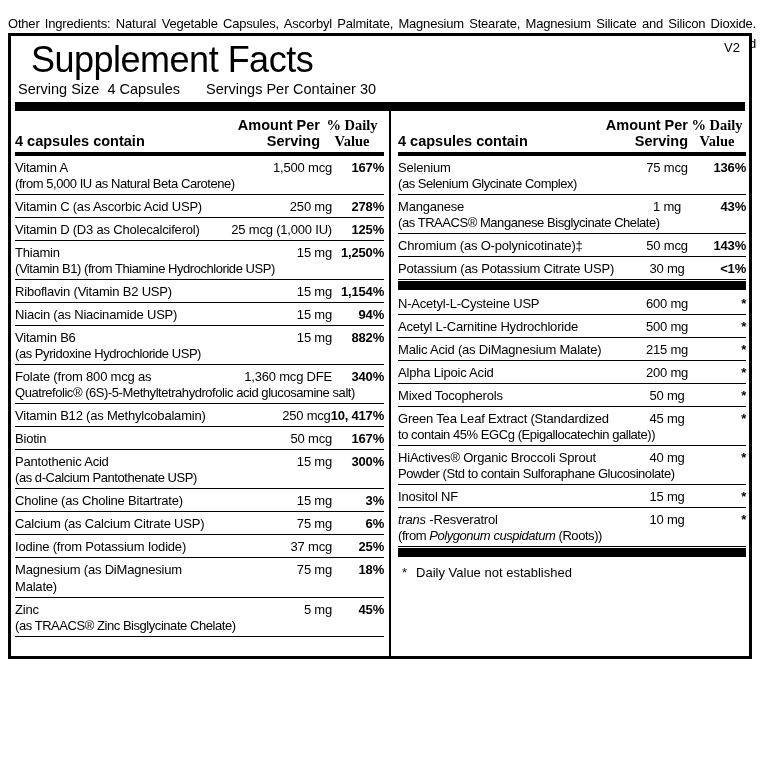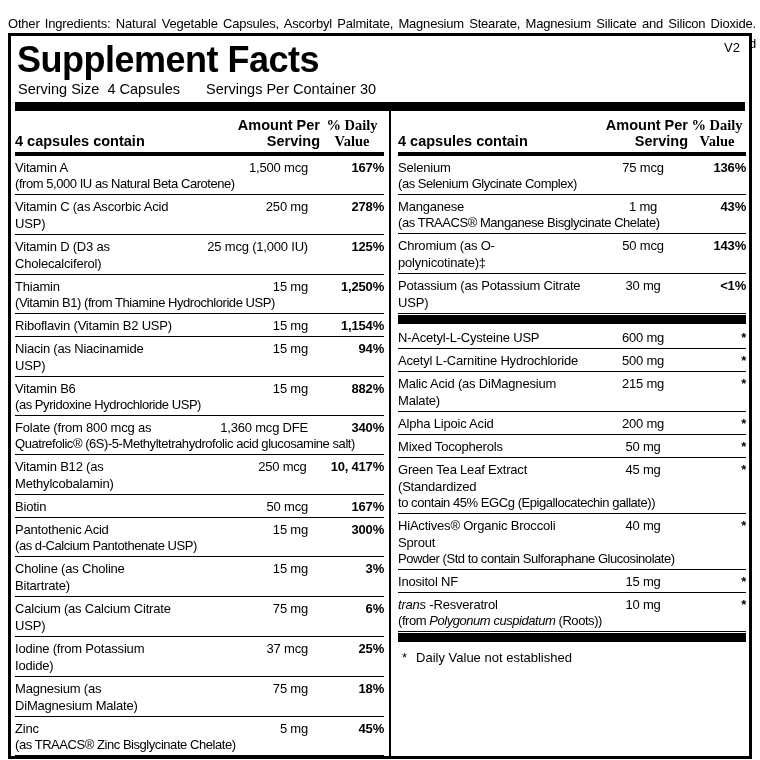--- a/index.html
+++ b/index.html
@@ -1,43 +1,43 @@
 <!DOCTYPE html>
 <html><head>
 <meta charset="utf-8">
 <style>
   html,body{margin:0;padding:0;background:#fff;}
   .page{position:relative;width:760px;height:760px;background:#fff;color:#000;
         font-family:"Liberation Sans",sans-serif;overflow:hidden;}
   .facts-box{position:absolute;left:8px;top:33px;width:744px;box-sizing:border-box;
              border:3px solid #000;background:#fff;}
   .version{position:absolute;top:4px;right:9px;font-size:13px;}
-  .title{font-size:36px;font-weight:bold;letter-spacing:-0.5px;line-height:38px;
-         margin:5px 0 1px 6px;}
+  .title{font-size:36px;font-weight:normal;letter-spacing:-0.5px;line-height:38px;
+         margin:5px 0 1px 20px;}
   .serving-line{font-size:14.5px;margin:2px 0 5px 7px;}
   .serving-line span{white-space:pre;}
   .serving-gap{display:inline-block;width:26px;}
   .thick-bar{height:9px;background:#000;margin:0 4px;}
   .cols{display:flex;align-items:stretch;min-height:545px;}
   .col{box-sizing:border-box;}
   .col-left{width:378px;padding:0 5px 0 4px;}
   .col-divider{width:2px;background:#000;}
   .col-right{flex:1;padding:0 3px 0 7px;}
   .col-head{display:flex;align-items:flex-end;padding:6px 0 3px;border-bottom:4px solid #000;
             font-weight:bold;font-size:14.5px;line-height:16px;}
   .ch-nm{flex:1 1 auto;}
   .ch-amt{text-align:right;}
   .ch-pct{text-align:center;font-family:Liberation Serif, serif;}
   .col-left .ch-amt{width:118px;}
   .col-left .ch-pct{width:64px;}
   .col-right .ch-amt{width:90px;}
   .col-right .ch-pct{width:58px;}
   .row{border-bottom:1px solid #000;padding:3px 0 2px;font-size:13px;letter-spacing:-0.2px;
        line-height:17px;}
-  .row-main{display:flex;gap:24px;}
+  .row-main{display:flex;}
   .nm{flex:1 1 auto;min-width:0;}
   .amt{flex:0 0 auto;text-align:center;white-space:nowrap;}
   .pct{flex:0 0 auto;text-align:right;white-space:nowrap;font-weight:bold;}
   .col-left .amt{min-width:112px;text-align:right;}
   .col-left .pct{min-width:52px;}
   .col-right .amt{min-width:74px;}
   .col-right .pct{min-width:42px;}
   .sub{letter-spacing:-0.45px;line-height:16px;white-space:nowrap;}
   .hbar{height:9px;background:#000;margin:1px 0 2px;}
   .footnote{display:flex;padding:6px 0 5px;font-size:13px;}

